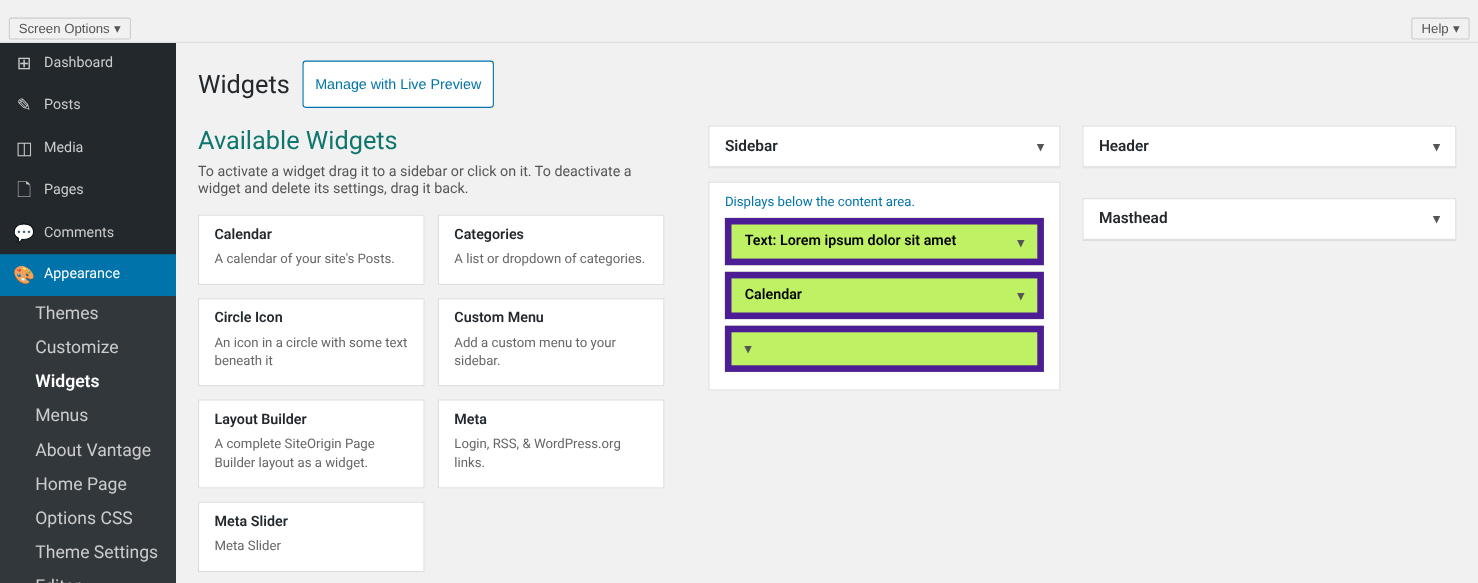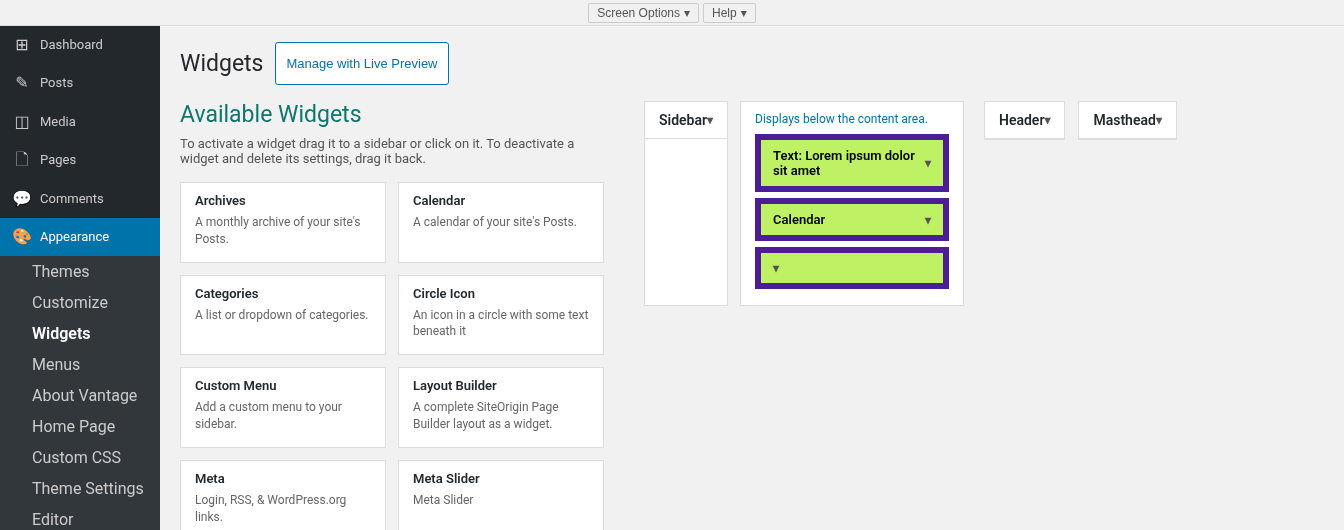--- a/index.html
+++ b/index.html
@@ -2,26 +2,27 @@
 <html><head>
   <meta charset="utf-8">
   <style>
     * { box-sizing: border-box; margin: 0; padding: 0; }
     body { font-family: -apple-system, BlinkMacSystemFont, "Segoe UI", Roboto, sans-serif; font-size: 13px; background: #f1f1f1; display: flex; flex-direction: column; height: 530px; overflow: hidden; }
 
     
     .top-bar {
       background: #f1f1f1;
       display: flex;
-      justify-content: center;
+      justify-content: space-between;
       align-items: center;
       padding: 0 8px;
       height: 26px;
       border-bottom: 1px solid #ddd;
       gap: 4px;
+      margin-top: 13px;
     }
     .top-bar-btn {
       background: #f1f1f1;
       border: 1px solid #ccc;
       border-radius: 2px;
       padding: 2px 8px;
       font-size: 12px;
       color: #555;
       cursor: pointer;
       display: flex;
@@ -114,21 +115,21 @@
     }
     .widget-card-title { font-size: 13px; font-weight: 600; color: #23282d; margin-bottom: 6px; }
     .widget-card-desc { font-size: 12px; color: #666; line-height: 1.4; }
 
     
     .right-panel {
       width: 340px;
       flex-shrink: 0;
       padding: 0 0 0 20px;
       display: flex;
-      flex-direction: row;
+      flex-direction: column;
       gap: 12px;
     }
 
     .widget-area {
       background: #fff;
       border: 1px solid #ddd;
     }
     .widget-area-header {
       display: flex;
       align-items: center;
@@ -207,21 +208,21 @@
       <span class="icon">🎨</span>
       <span>Appearance</span>
     </div>
     <div class="sidebar-submenu">
       <div class="sub-item">Themes</div>
       <div class="sub-item">Customize</div>
       <div class="sub-item active">Widgets</div>
       <div class="sub-item">Menus</div>
       <div class="sub-item">About Vantage</div>
       <div class="sub-item">Home Page</div>
-      <div class="sub-item">Custom CSS</div>
+      <div class="sub-item">Options CSS</div>
       <div class="sub-item">Theme Settings</div>
       <div class="sub-item">Editor</div>
     </div>
     <div class="sidebar-plugins">
       <span class="icon">🔌</span>
       <span>Plugins</span>
       <span class="badge">1</span>
     </div>
   </nav>
 
@@ -232,24 +233,20 @@
       <button class="manage-btn">Manage with Live Preview</button>
     </div>
 
     <div class="two-col-panels">
       <div class="left-col">
         <h2 class="section-title">Available Widgets</h2>
         <p class="section-desc">To activate a widget drag it to a sidebar or click on it. To deactivate a widget and delete its settings, drag it back.</p>
 
         <div class="widgets-grid">
 
-          <div class="widget-card">
-            <div class="widget-card-title">Archives</div>
-            <div class="widget-card-desc">A monthly archive of your site's Posts.</div>
-          </div>
           <div class="widget-card">
             <div class="widget-card-title">Calendar</div>
             <div class="widget-card-desc">A calendar of your site's Posts.</div>
           </div>
 
           <div class="widget-card">
             <div class="widget-card-title">Categories</div>
             <div class="widget-card-desc">A list or dropdown of categories.</div>
           </div>
           <div class="widget-card">
@@ -299,21 +296,21 @@
               <span class="chevron">▾</span>
             </div>
             <div class="widget-item">
               <span class="chevron">▾</span>
             </div>
           </div>
         </div>
 
       </div>
 
-      <div style="width:340px; flex-shrink:0; display:flex; gap:13px;">
+      <div style="width:340px; flex-shrink:0; display:flex; flex-direction:column; gap:27px;">
         <div class="widget-area">
           <div class="widget-area-header">
             <span>Header</span>
             <span class="chevron">▾</span>
           </div>
         </div>
         <div class="widget-area">
           <div class="widget-area-header">
             <span>Masthead</span>
             <span class="chevron">▾</span>

